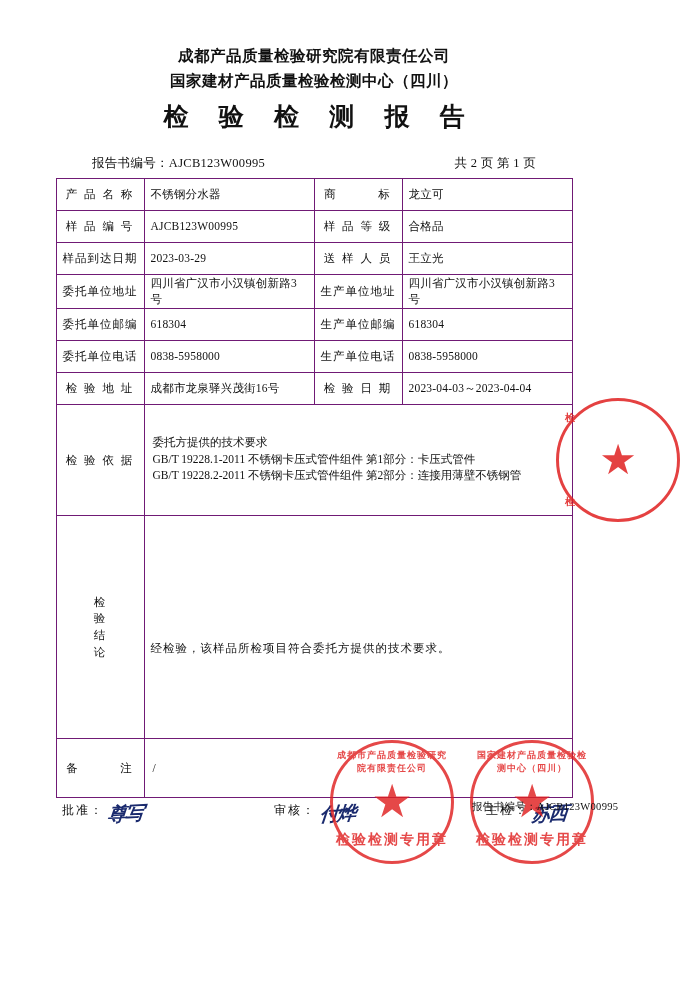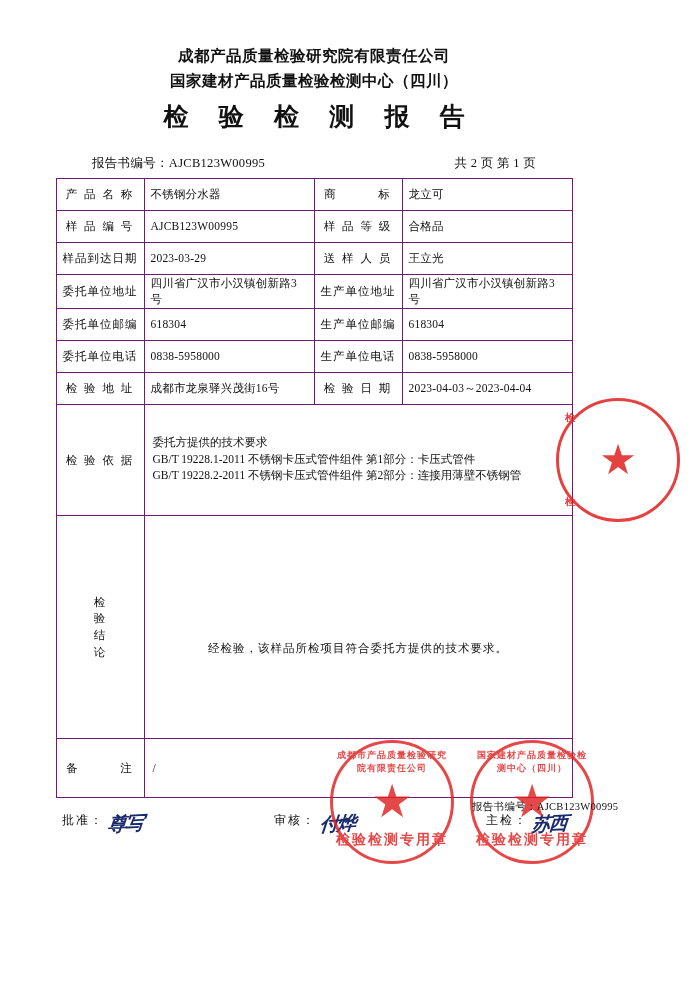--- a/index.html
+++ b/index.html
@@ -109,21 +109,21 @@
   .concl-lbl {
     text-align: center;
     vertical-align: middle;
     height: 180px !important;
     line-height: 2.6;
     letter-spacing: 1px;
   }
   .concl-lbl span { display: block; }
   .concl-cell {
     height: 180px !important;
-    text-align: center;
+    text-align: left;
     vertical-align: top;
     padding-top: 42px !important;
     position: relative;
     font-size: 12.5px;
     letter-spacing: 1px;
   }
   .remark-lbl {
     text-align: center;
     letter-spacing: 2px;
     height: 58px !important;
@@ -131,21 +131,21 @@
   }
   .remark-cell {
     height: 58px !important;
     vertical-align: middle;
     padding-left: 8px !important;
   }
 
   
   .sign-row {
     width: 516px;
-    margin: 14px auto 0 auto;
+    margin: 4px auto 0 auto;
     display: flex;
     justify-content: space-between;
     font-size: 12px;
     position: relative;
     padding: 0 6px;
     box-sizing: border-box;
     align-items: center;
   }
   .sign-item {
     display: flex;

